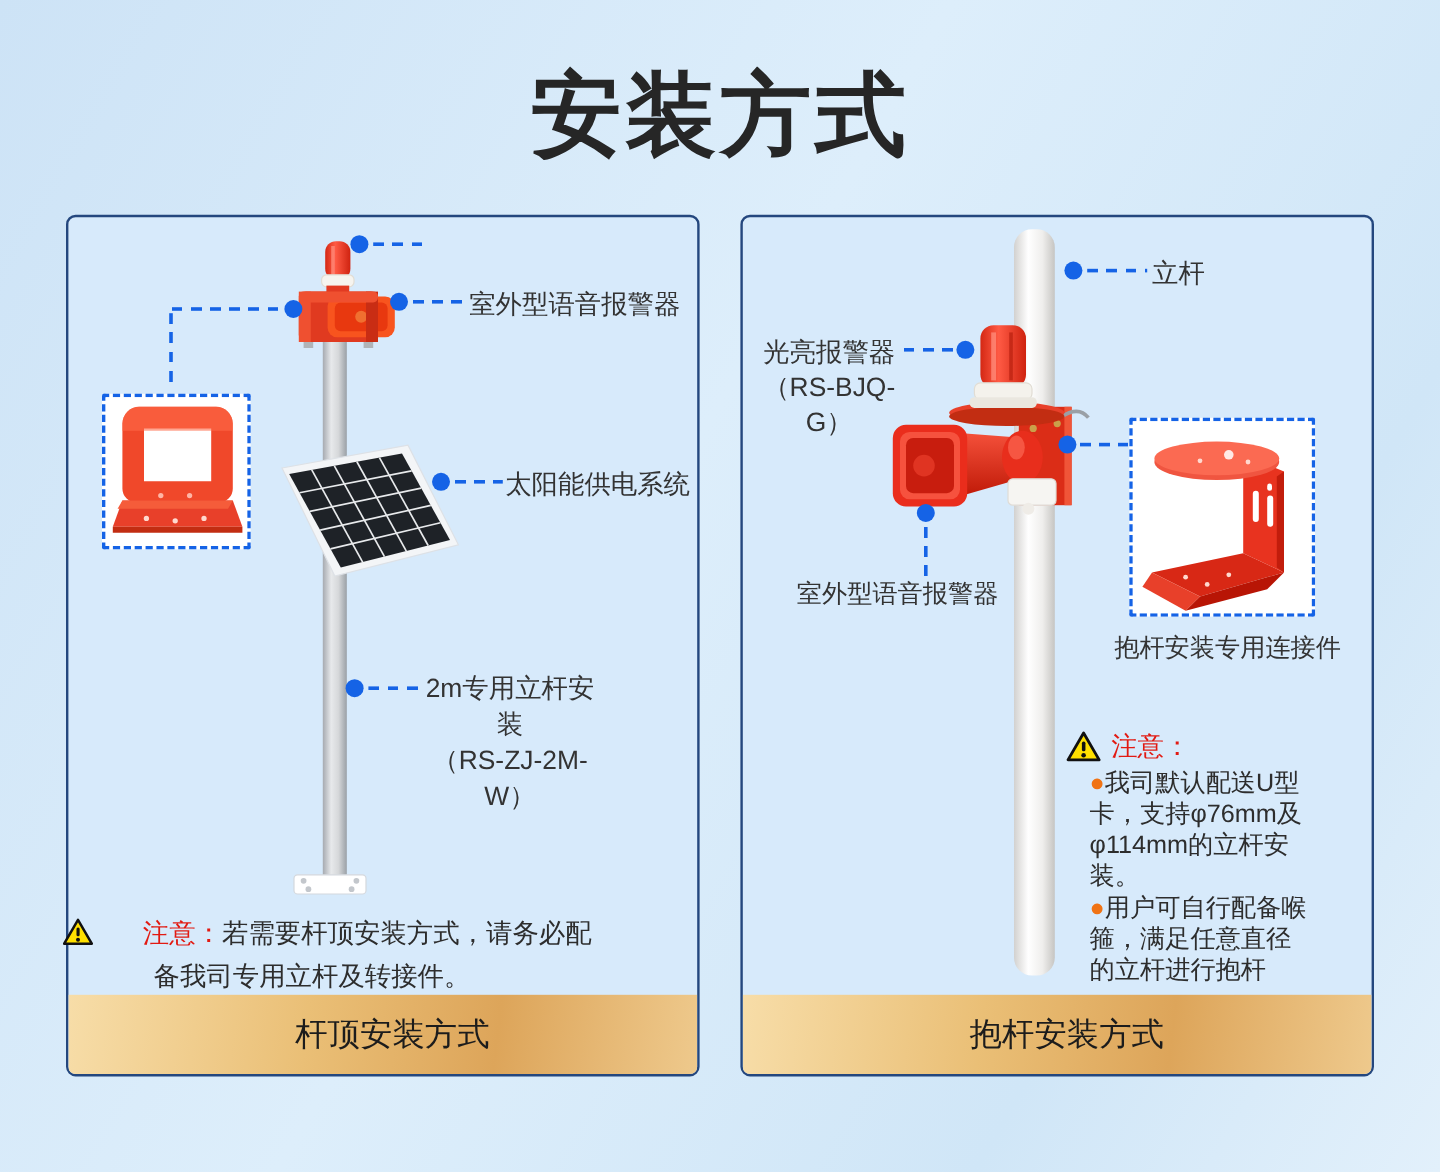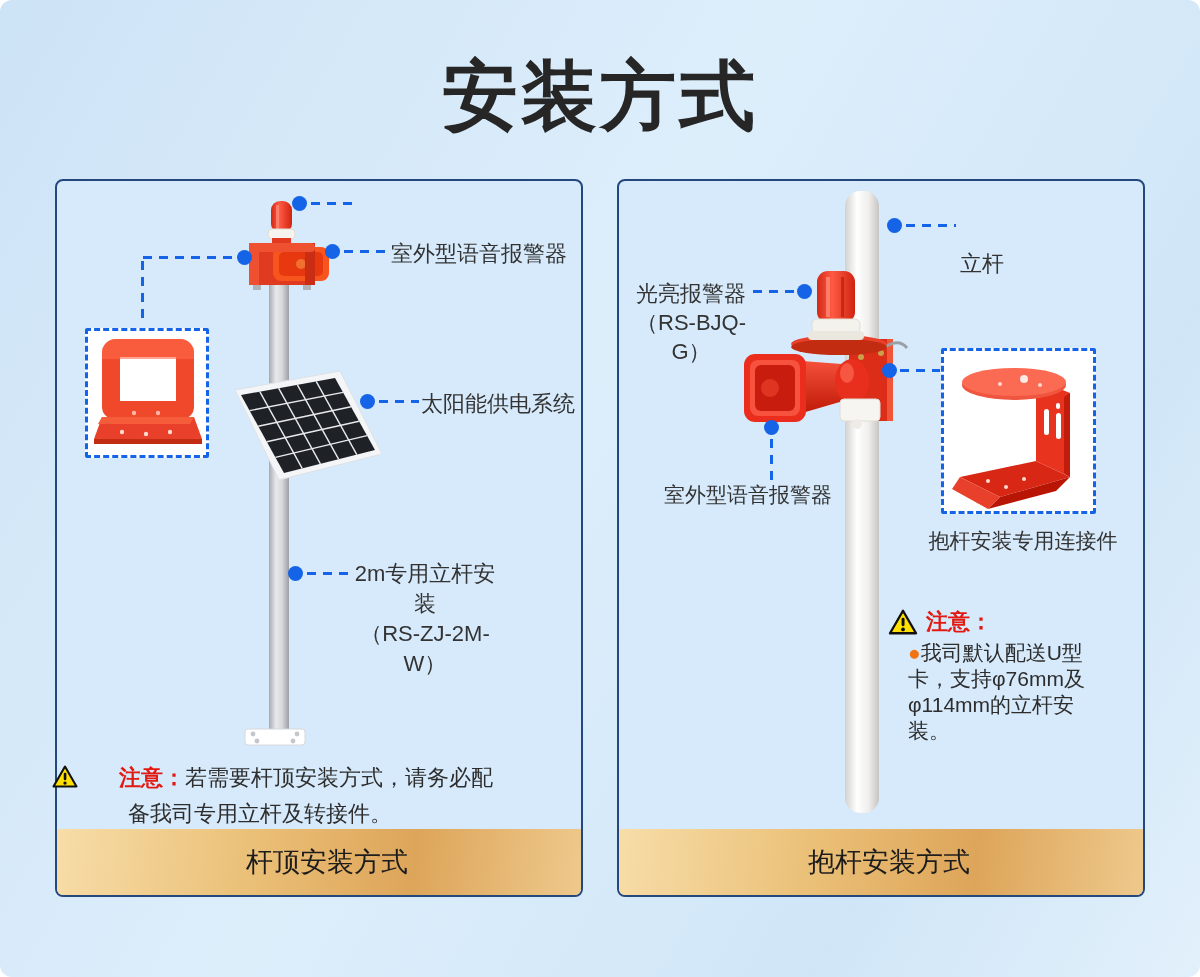--- a/index.html
+++ b/index.html
@@ -4,21 +4,20 @@
 <style>
   * { margin:0; padding:0; box-sizing:border-box; }
   html,body { width:1200px; }
   body {
     font-family:"Liberation Sans","DejaVu Sans",sans-serif;
     color:#333;
   }
   .page {
     position:relative; width:1200px; height:977px; overflow:hidden;
     background:linear-gradient(120deg,#cde3f6 0%,#ddeefb 45%,#d0e6f7 78%,#e2f0fb 100%);
-    border-radius:12px;
   }
   .page-title {
     position:absolute; left:0; top:46px; width:100%;
     text-align:center; font-size:76px; font-weight:800;
     color:#262626; letter-spacing:3px;
   }
   .panel {
     position:absolute; top:179px; width:528px; height:718px;
     background:#d7eafb; border:2px solid #24477e; border-radius:8px;
     overflow:hidden;
@@ -57,21 +56,21 @@
     position:absolute; background:#fff; border:3px dashed #1563e6;
     border-radius:2px;
   }
   .dashed-box svg { position:absolute; left:0; top:0; }
   .notice-left {
     position:absolute; left:90px; top:760px; width:420px;
     padding-left:38px; text-indent:-38px;
     font-size:22px; line-height:36px; color:#2d2d2d;
   }
   .warn-icon { display:inline-block; width:26px; height:23px; vertical-align:-3px; margin-right:3px; }
-  .red-strong { color:#e21a12; font-weight:700; }
+  .red-strong { color:#e21a12; font-weight:400; }
   .notice-right { position:absolute; left:888px; top:608px; width:245px; }
   .notice-right-title {
     display:flex; align-items:center; gap:8px;
     font-size:22px; line-height:28px; margin-bottom:4px;
   }
   .notice-right-title .warn-icon { width:30px; height:26px; margin:0; vertical-align:0; }
   .bullet-item {
     margin-left:20px; width:184px; font-size:21px; line-height:26px; color:#2d2d2d;
   }
   .bullet { color:#f07314; }
@@ -245,21 +244,21 @@
   </div>
 
   <p class="notice-left"><span class="warn-icon"><svg viewBox="0 0 24 22" width="26" height="23">
           <path d="M12 1.5 L23 20.5 H1 Z" fill="#ffe000" stroke="#111" stroke-width="2" stroke-linejoin="round"></path>
           <rect x="10.8" y="7.5" width="2.5" height="7" rx="1.2" fill="#111"></rect>
           <circle cx="12" cy="17.3" r="1.6" fill="#111"></circle>
         </svg></span><span class="red-strong">注意：</span><span>若需要杆顶安装方式，请务必配备我司专用立杆及转接件。</span></p>
 
   <div class="dot" style="left:887px;top:218px;"></div>
   <div class="dash-h" style="left:906px;top:224px;width:50px;"></div>
-  <div class="lbl" style="left:960px;top:213px;margin-top:36px;">立杆</div>
+  <div class="lbl" style="left:960px;top:213px;">立杆</div>
 
   <div class="lbl-block" style="left:632px;top:279px;width:118px;font-size:22px;">
     <div>光亮报警器</div>
     <div>（RS-BJQ-G）</div>
   </div>
   <div class="dash-h" style="left:753px;top:290px;width:44px;"></div>
   <div class="dot" style="left:797px;top:284px;"></div>
 
   <div class="dot" style="left:882px;top:363px;"></div>
   <div class="dash-h" style="left:900px;top:369px;width:40px;"></div>
@@ -295,15 +294,16 @@
   <div class="notice-right">
     <div class="notice-right-title">
       <span class="warn-icon"><svg viewBox="0 0 24 22" width="30" height="26">
             <path d="M12 1.5 L23 20.5 H1 Z" fill="#ffe000" stroke="#111" stroke-width="2" stroke-linejoin="round"></path>
             <rect x="10.8" y="7.5" width="2.5" height="7" rx="1.2" fill="#111"></rect>
             <circle cx="12" cy="17.3" r="1.6" fill="#111"></circle>
           </svg></span>
       <span class="red-strong">注意：</span>
     </div>
     <p class="bullet-item"><span class="bullet">●</span><span>我司默认配送U型卡，支持φ76mm及φ114mm的立杆安装。</span></p>
+    <p class="bullet-item"><span class="bullet">●</span><span>用户可自行配备喉箍，满足任意直径的立杆进行抱杆</span></p>
   </div>
 
 </div>
 
 </body></html>

